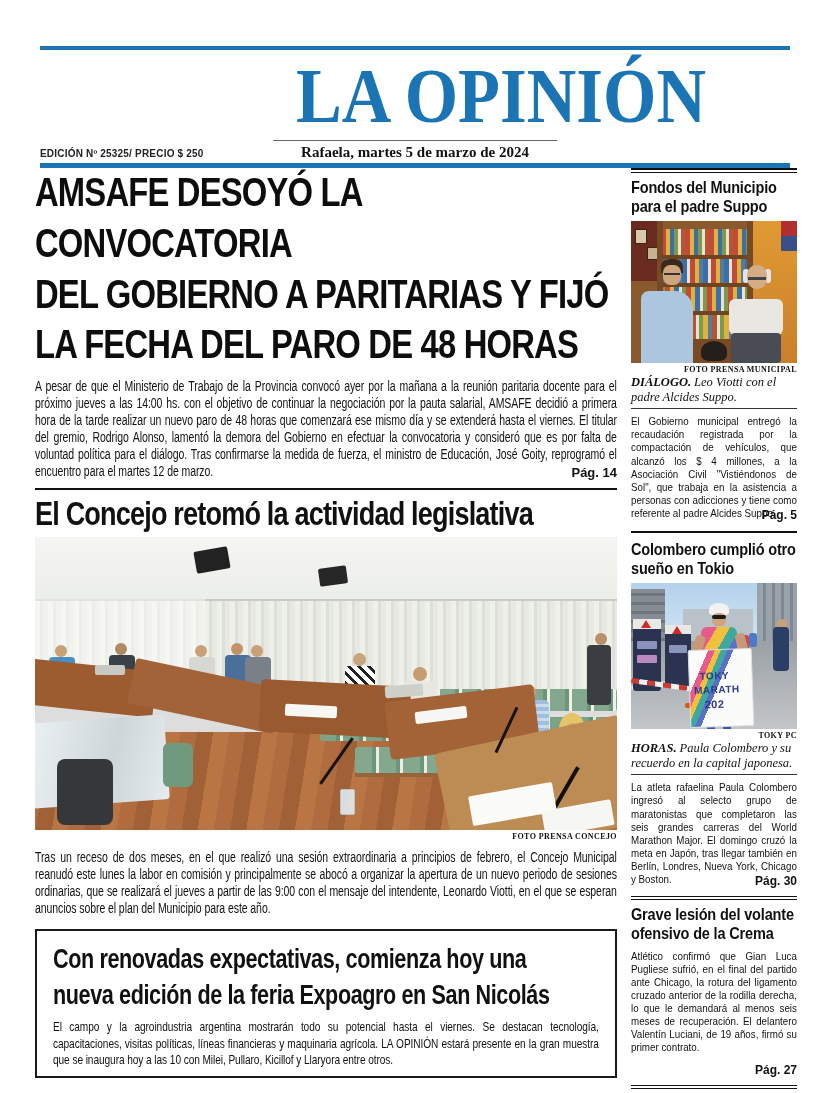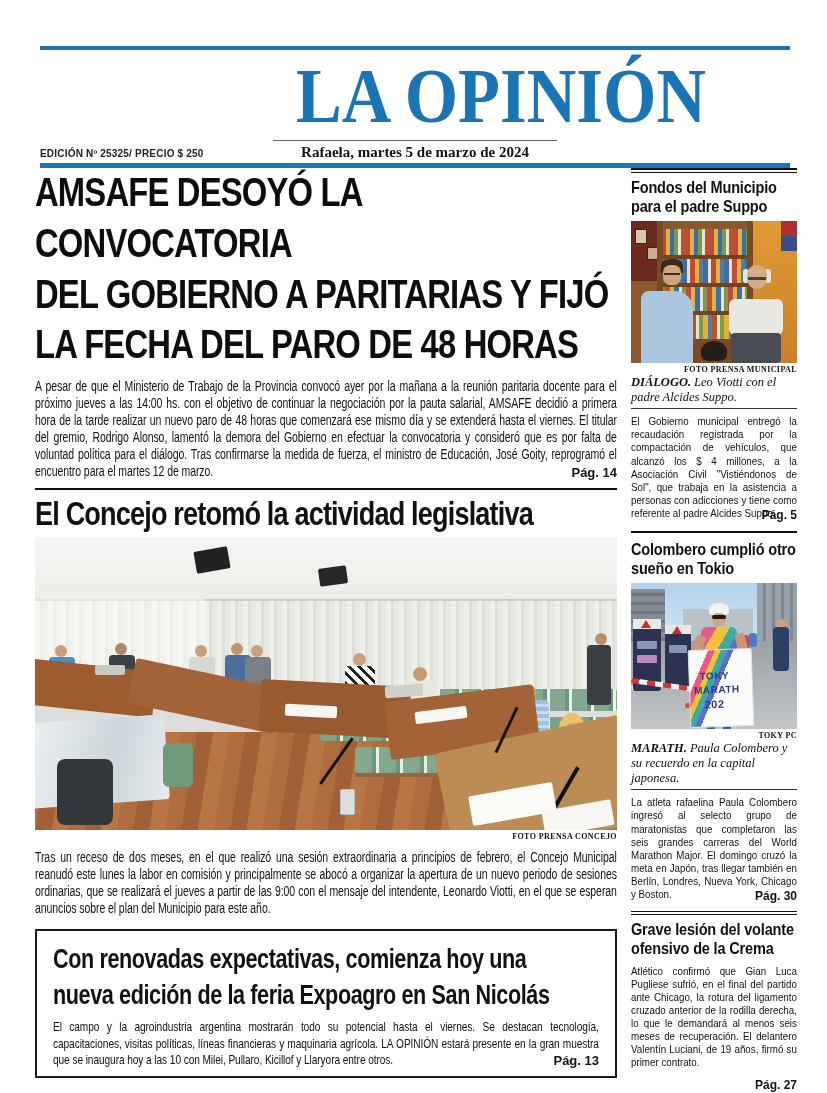--- a/index.html
+++ b/index.html
@@ -150,21 +150,20 @@
         <div class="credit">FOTO PRENSA CONCEJO</div>
         <p class="cbody cx75">Tras un receso de dos meses, en el que realizó una sesión extraordinaria a principios de febrero, el Concejo Municipal reanudó este lunes la labor en comisión y principalmente se abocó a organizar la apertura de un nuevo periodo de sesiones ordinarias, que se realizará el jueves a partir de las 9:00 con el mensaje del intendente, Leonardo Viotti, en el que se esperan anuncios sobre el plan del Municipio para este año.</p>
       </section>
 
       <section class="expo-box">
         <div class="hl-md cx80">
           <div>Con renovadas expectativas, comienza hoy una</div>
           <div>nueva edición de la feria Expoagro en San Nicolás</div>
         </div>
         <p class="cbody small cx75">El campo y la agroindustria argentina mostrarán todo su potencial hasta el viernes. Se destacan tecnología, capacitaciones, visitas políticas, líneas financieras y maquinaria agrícola. LA OPINIÓN estará presente en la gran muestra que se inaugura hoy a las 10 con Milei, Pullaro, Kicillof y Llaryora entre otros.</p>
-        <div class="pageref">Pág. 13</div>
       </section>
     </main>
 
     <aside class="side-col">
 
       <div class="d-rule thick" style="margin-top:5px"></div>
 
       <section>
         <h3 class="sh cx88">Fondos del Municipio para el padre Suppo</h3>
 
@@ -248,21 +247,21 @@
           <div style="left:58px;top:66px;width:62px;height:76px;background:#fbfbf9;transform:rotate(-2deg);border:1px solid #ddd;border-radius:2px">
             <div style="left:0;top:0;width:62px;height:76px;background:linear-gradient(115deg,transparent 20%,#e85a8a 20% 27%,#f2c13c 27% 33%,#3fa8a0 33% 40%,#5a6fc8 40% 46%,transparent 46%)"></div>
             <div style="left:10px;top:20px;font-weight:bold;font-size:10px;letter-spacing:.5px;color:#2b3a8c">TOKY</div>
             <div style="left:4px;top:34px;font-weight:bold;font-size:10px;letter-spacing:.5px;color:#2b3a8c">MARATH</div>
             <div style="left:14px;top:48px;font-weight:bold;font-size:11px;letter-spacing:.5px;color:#2b3a8c">202</div>
           </div>
         </div>
 
         <div class="credit">TOKY PC</div>
         <div class="caption">
-          <b>MARATH.</b><span>Paula Colombero y su recuerdo en la capital japonesa.</span>
+          <b>HORAS.</b><span>Paula Colombero y su recuerdo en la capital japonesa.</span>
         </div>
         <p class="sbody cx85">La atleta rafaelina Paula Colombero ingresó al selecto grupo de maratonistas que completaron las seis grandes carreras del World Marathon Major. El domingo cruzó la meta en Japón, tras llegar también en Berlín, Londres, Nueva York, Chicago y Boston.</p>
         <div class="pageref sm">Pág. 30</div>
       </section>
 
       <div class="d-rule"></div>
 
       <section>
         <h3 class="sh cx88">Grave lesión del volante ofensivo de la Crema</h3>
         <p class="sbody cx85">Atlético confirmó que Gian Luca Pugliese sufrió, en el final del partido ante Chicago, la rotura del ligamento cruzado anterior de la rodilla derecha, lo que le demandará al menos seis meses de recuperación. El delantero Valentín Luciani, de 19 años, firmó su primer contrato.</p>

